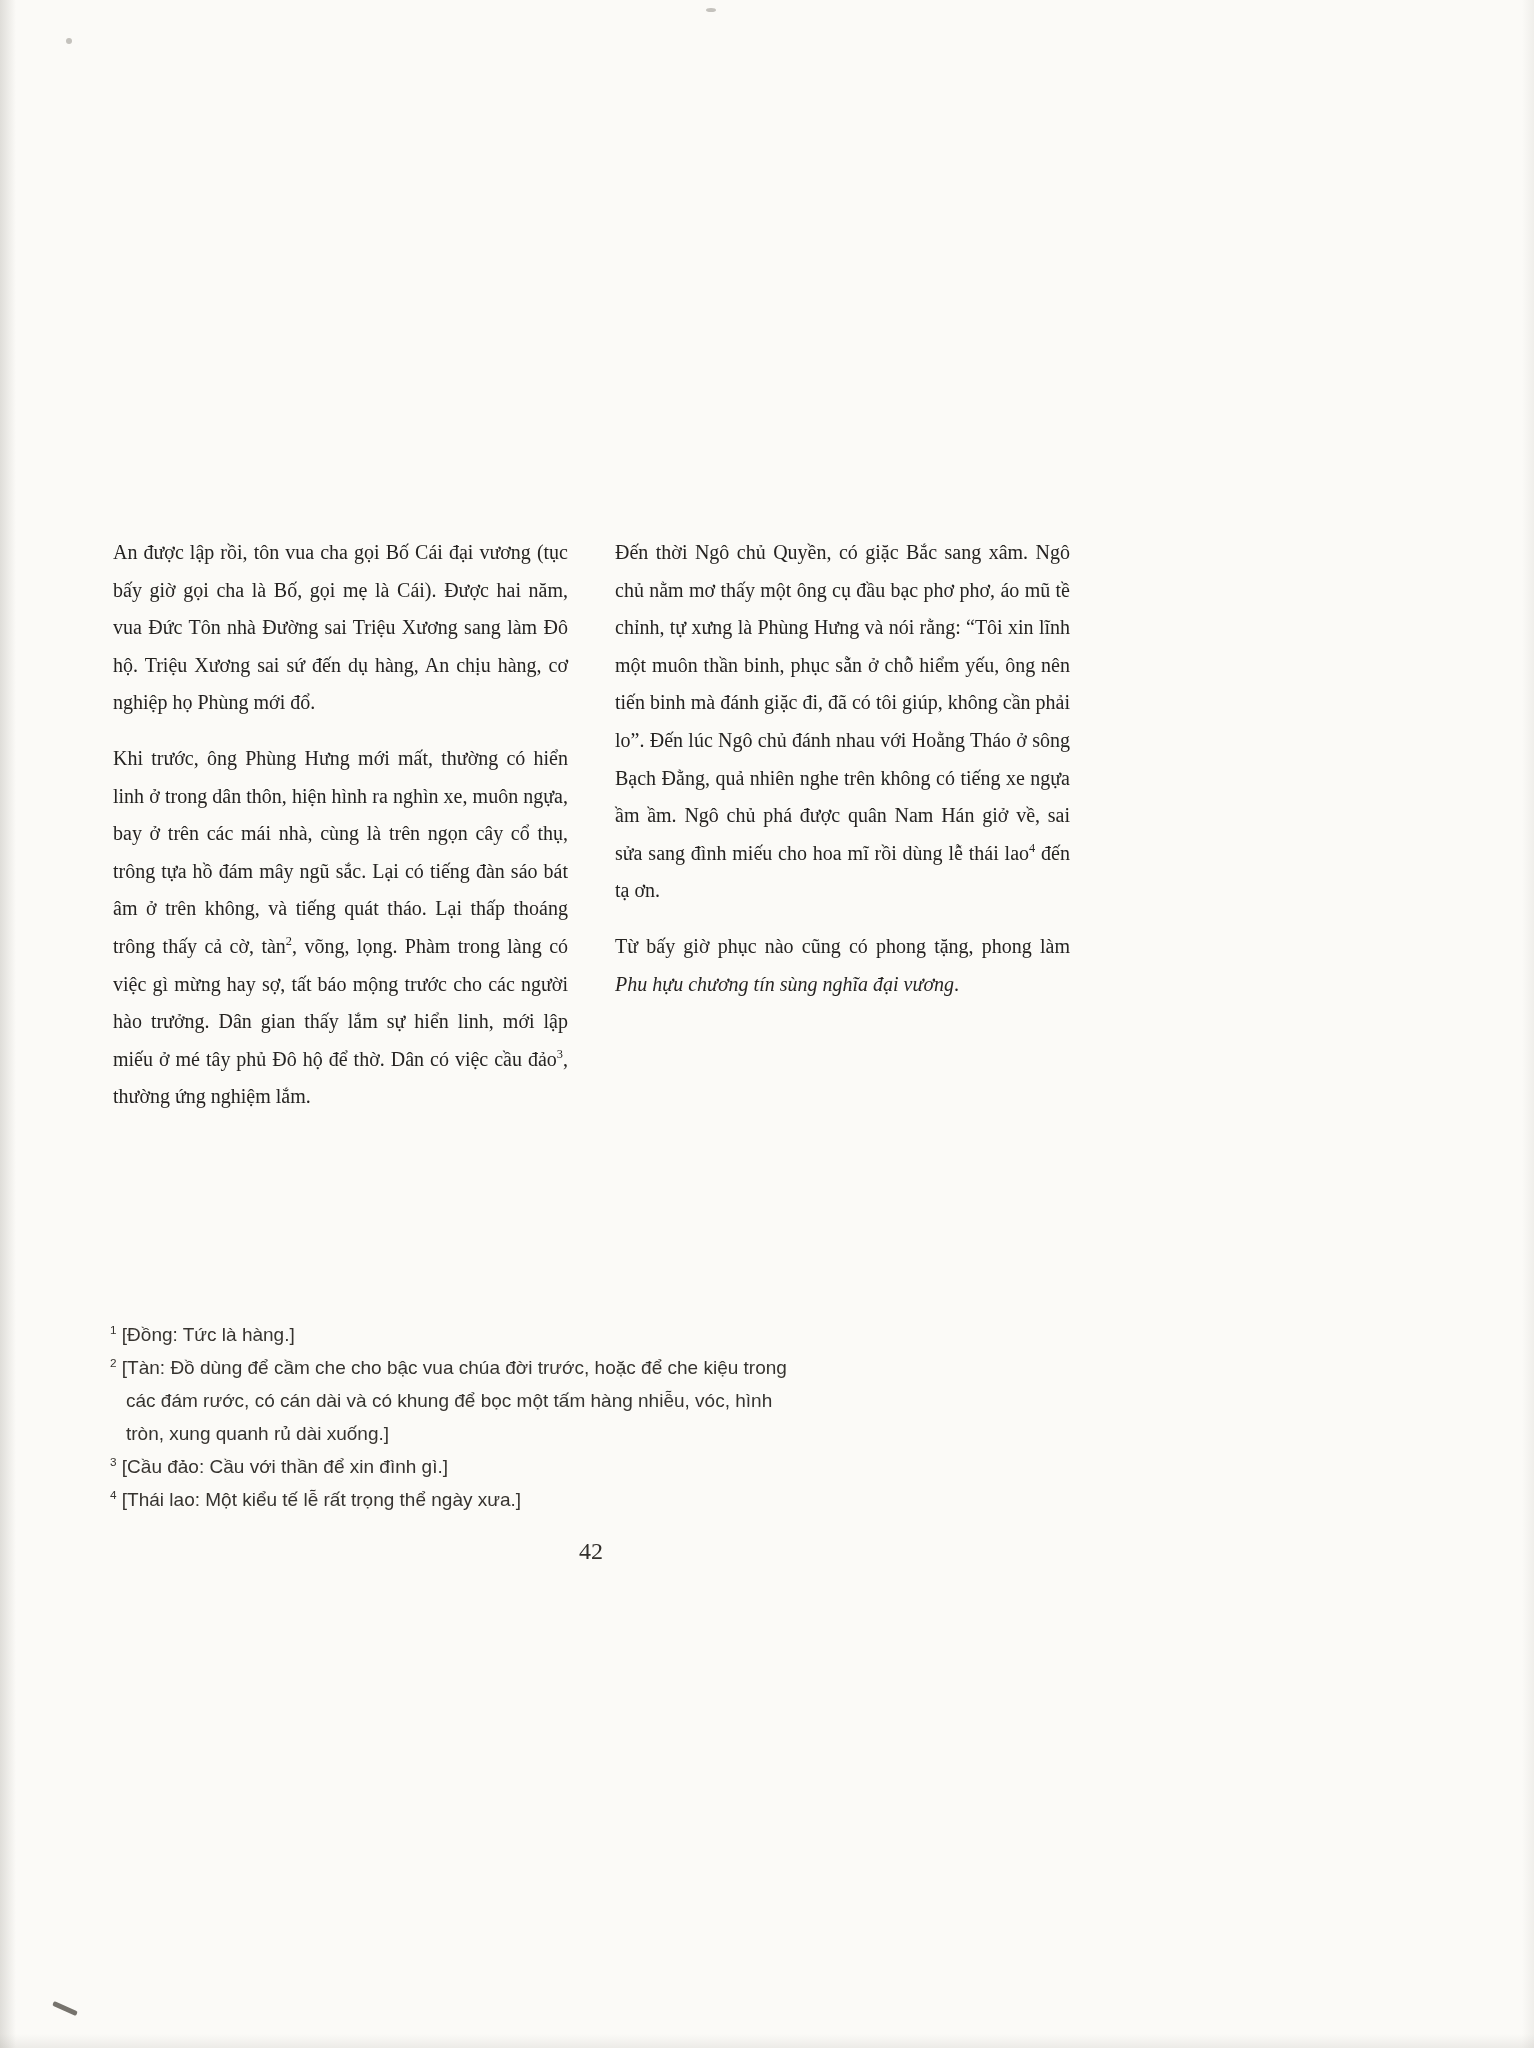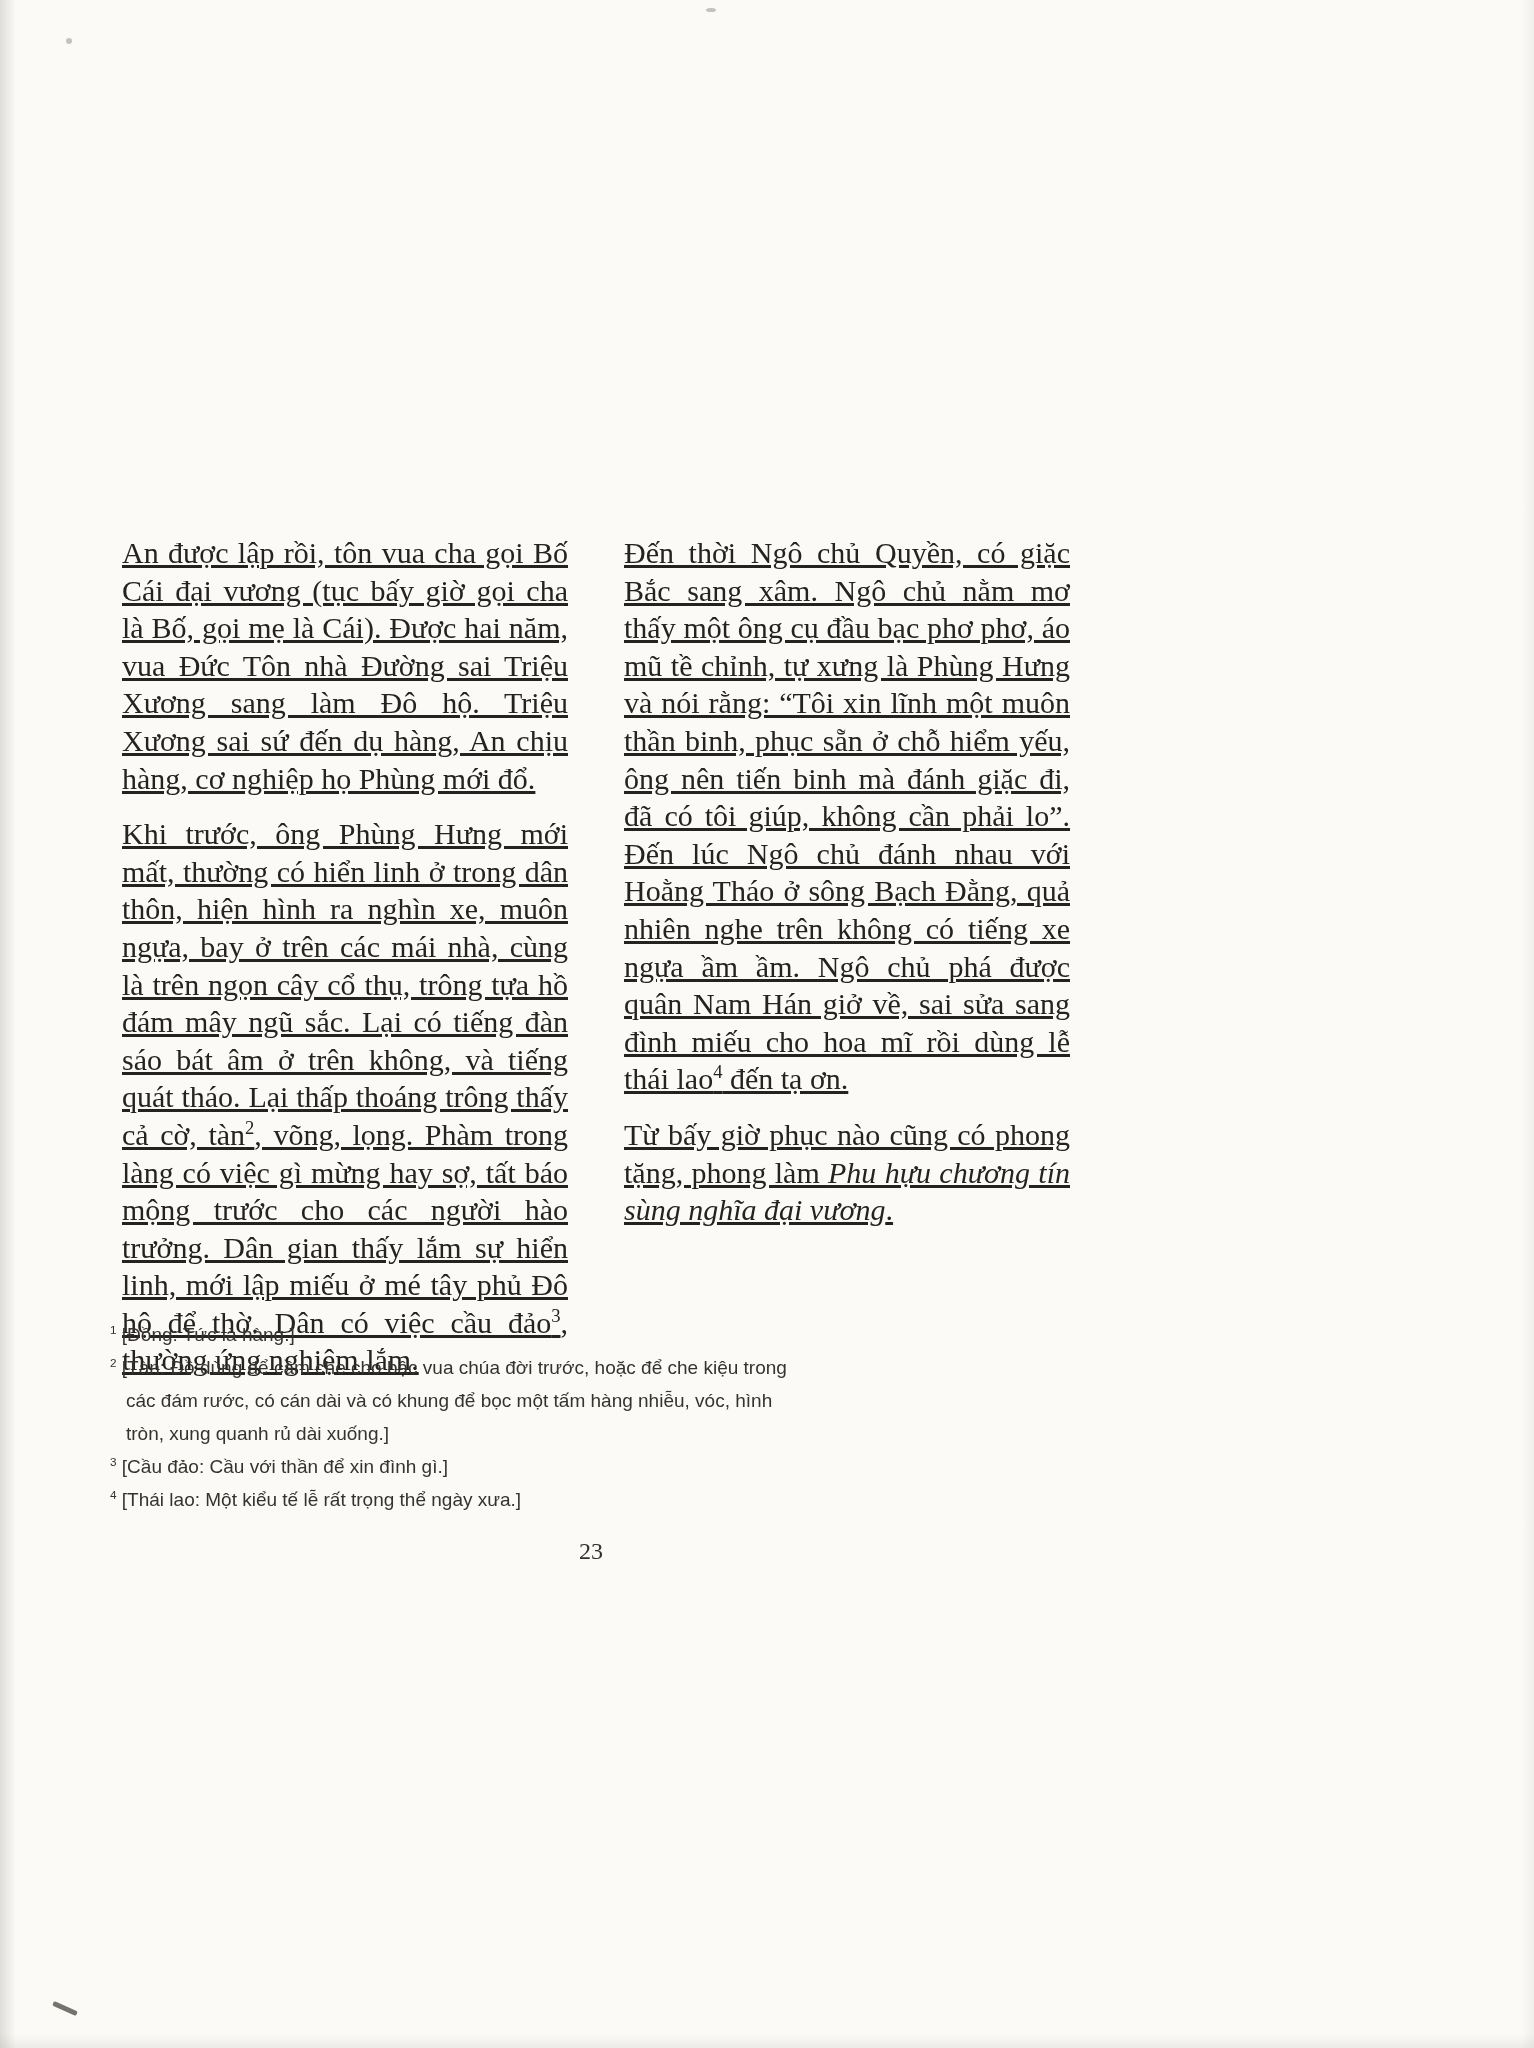--- a/index.html
+++ b/index.html
@@ -23,26 +23,25 @@
   .columns {
     position: absolute;
     top: 534px;
     left: 112px;
     width: 958px;
     display: flex;
     gap: 46px;
   }
   .column { width: 456px; }
   .body-para {
-    margin: 0 0 18px 10px;
-    font-size: 30px;
+    margin: 0 0 18px 1px;
+    font-size: 20px;
     line-height: 37.6px;
     text-align: justify;
     color: #252321;
-    text-decoration: underline;
   }
   .body-para:last-child { margin-bottom: 0; }
   sup {
     font-size: 0.62em;
     line-height: 0;
     vertical-align: super;
   }
   i { font-style: italic; }
   .footnotes {
     position: absolute;
@@ -99,17 +98,17 @@
         <p class="body-para"><span>Đến thời Ngô chủ Quyền, có giặc Bắc sang xâm. Ngô chủ nằm mơ thấy một ông cụ đầu bạc phơ phơ, áo mũ tề chỉnh, tự xưng là Phùng Hưng và nói rằng: “Tôi xin lĩnh một muôn thần binh, phục sẵn ở chỗ hiểm yếu, ông nên tiến binh mà đánh giặc đi, đã có tôi giúp, không cần phải lo”. Đến lúc Ngô chủ đánh nhau với Hoằng Tháo ở sông Bạch Đằng, quả nhiên nghe trên không có tiếng xe ngựa ầm ầm. Ngô chủ phá được quân Nam Hán giở về, sai sửa sang đình miếu cho hoa mĩ rồi dùng lễ thái lao</span><sup>4</sup><span> đến tạ ơn.</span></p>
         <p class="body-para"><span>Từ bấy giờ phục nào cũng có phong tặng, phong làm </span><i>Phu hựu chương tín sùng nghĩa đại vương</i><span>.</span></p>
       </div>
   </div>
   <div class="footnotes" id="footnotes">
       <p class="footnote"><sup>1</sup><span> [Đồng: Tức là hàng.]</span></p>
       <p class="footnote"><sup>2</sup><span> [Tàn: Đồ dùng để cầm che cho bậc vua chúa đời trước, hoặc để che kiệu trong các đám rước, có cán dài và có khung để bọc một tấm hàng nhiễu, vóc, hình tròn, xung quanh rủ dài xuống.]</span></p>
       <p class="footnote"><sup>3</sup><span> [Cầu đảo: Cầu với thần để xin đình gì.]</span></p>
       <p class="footnote"><sup>4</sup><span> [Thái lao: Một kiểu tế lễ rất trọng thể ngày xưa.]</span></p>
     </div>
-  <div class="page-number">23</div>
+  <div class="page-number">42</div>
   <div class="artifact-dash"></div>
   <div class="artifact-speck" style="left:706px;top:8px;width:10px;height:4px;"></div>
   <div class="artifact-speck" style="left:66px;top:38px;width:6px;height:6px;"></div>
 </div>
 
 </body></html>

